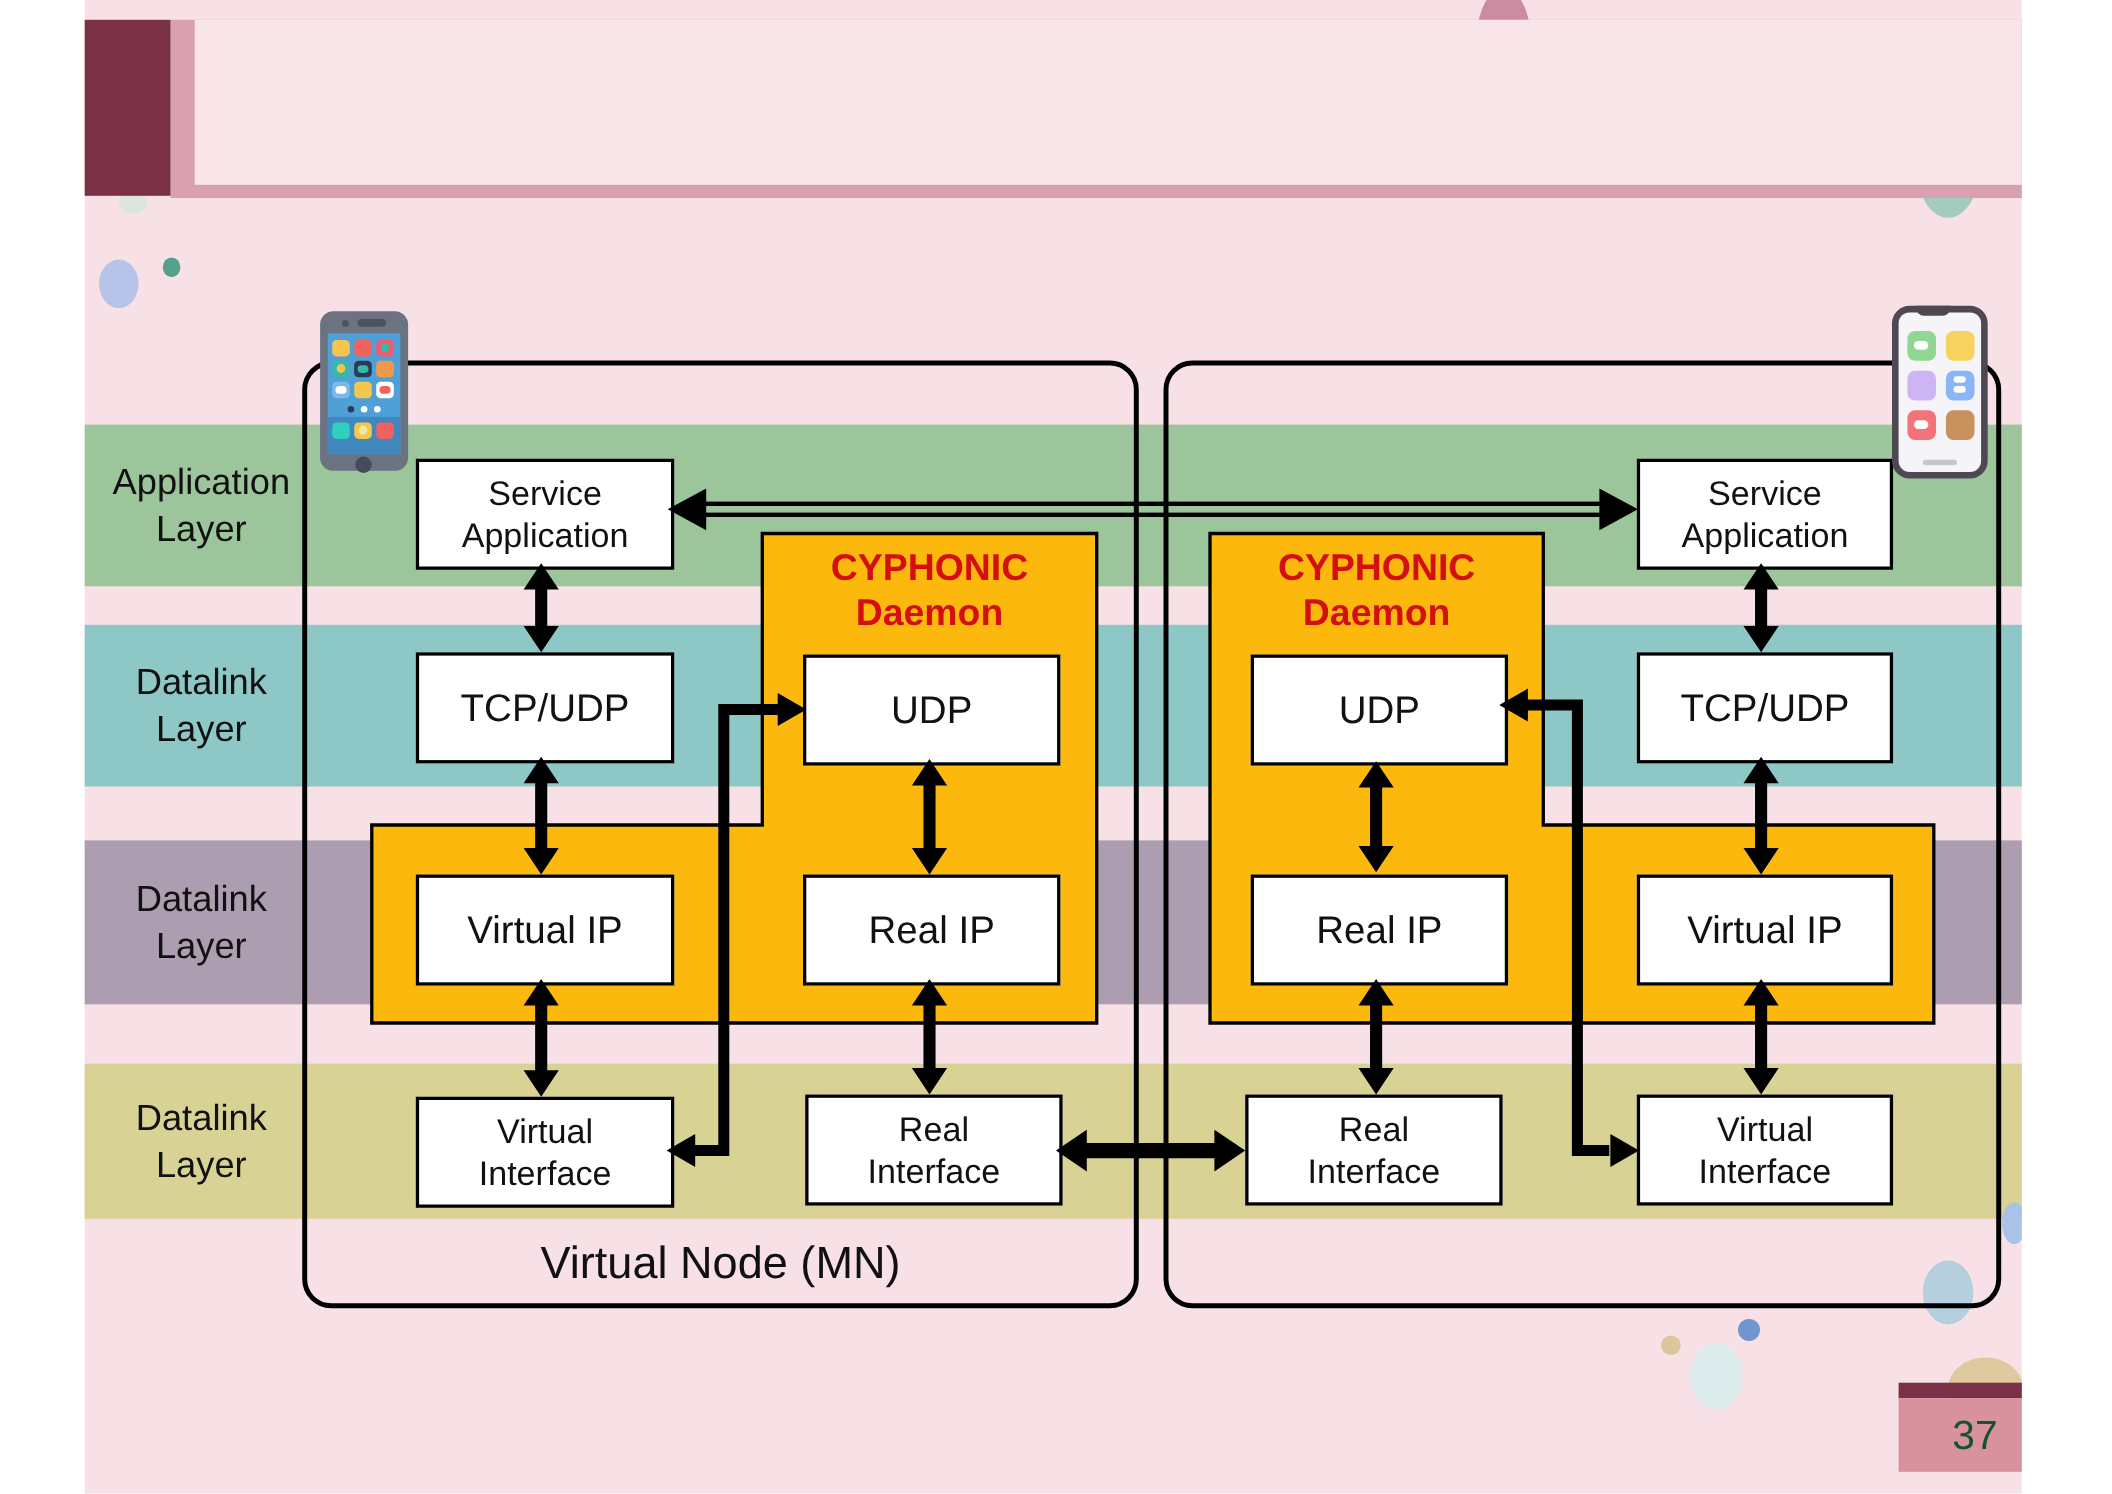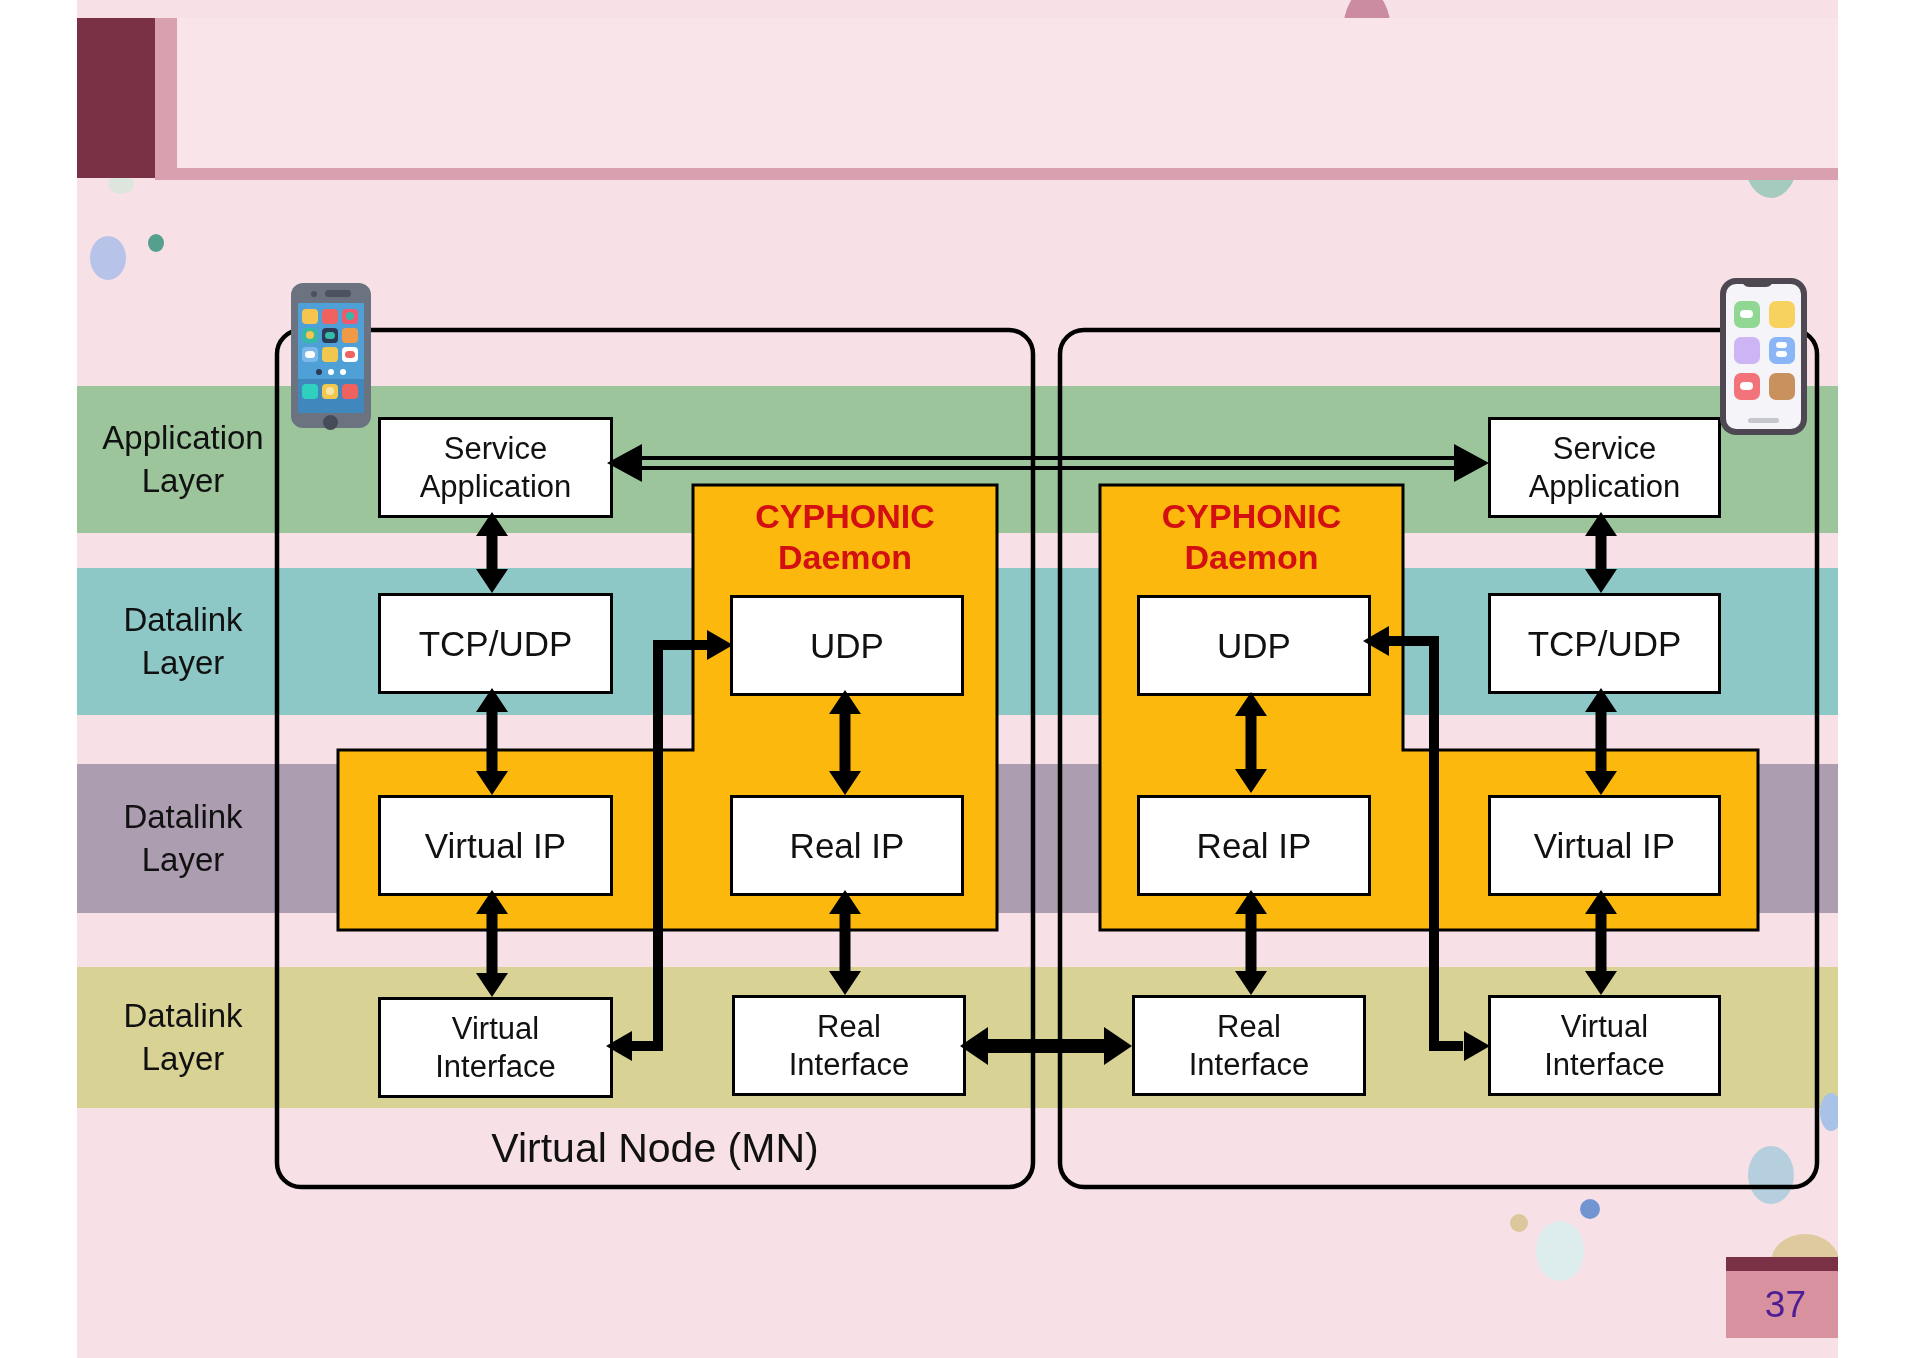--- a/index.html
+++ b/index.html
@@ -40,21 +40,21 @@
   .daemon-label{z-index:4;display:flex;flex-direction:column;align-items:center;justify-content:flex-start;
         color:var(--daemon-red);font-weight:bold;font-size:34px;line-height:1.2;text-align:center;}
   .overlay-note{left:698px;top:348px;width:690px;height:95px;background:#fff;z-index:5;display:flex;
         flex-direction:column;align-items:center;justify-content:center;font-size:30px;line-height:1.33;
         color:#111;text-align:center;}
   .node-label{z-index:4;font-size:41px;color:#111;text-align:center;line-height:52px;}
 
   
   .footer-bar{left:1726px;top:1257px;width:112px;height:14px;background:var(--maroon);z-index:7;}
   .footer-box{left:1726px;top:1271px;width:112px;height:67px;background:var(--footer-rose);z-index:7;
-              color:#4c1d95;font-size:37px;line-height:67px;text-align:right;padding-right:32px;box-sizing:border-box;}
+              color:#14532d;font-size:37px;line-height:67px;text-align:right;padding-right:22px;box-sizing:border-box;}
 
   
   .phone-a{left:291px;top:283px;width:80px;height:145px;background:#6b7280;border-radius:12px;z-index:8;}
   .pa-spk{position:absolute;left:34px;top:7px;width:26px;height:7px;background:#4b5260;border-radius:4px;}
   .pa-cam{position:absolute;left:20px;top:8px;width:6px;height:6px;background:#4b5260;border-radius:50%;}
   .pa-screen{position:absolute;left:7px;top:20px;width:66px;height:110px;background:#4fa0d6;overflow:hidden;}
   .pa-grid{position:absolute;left:4px;top:6px;width:58px;display:grid;grid-template-columns:repeat(3,16px);
            grid-gap:4px;}
   .pa-ico{width:16px;height:15px;border-radius:4px;position:relative;}
   .pa-ico span{position:absolute;left:3px;top:4px;width:10px;height:7px;border-radius:4px;}

